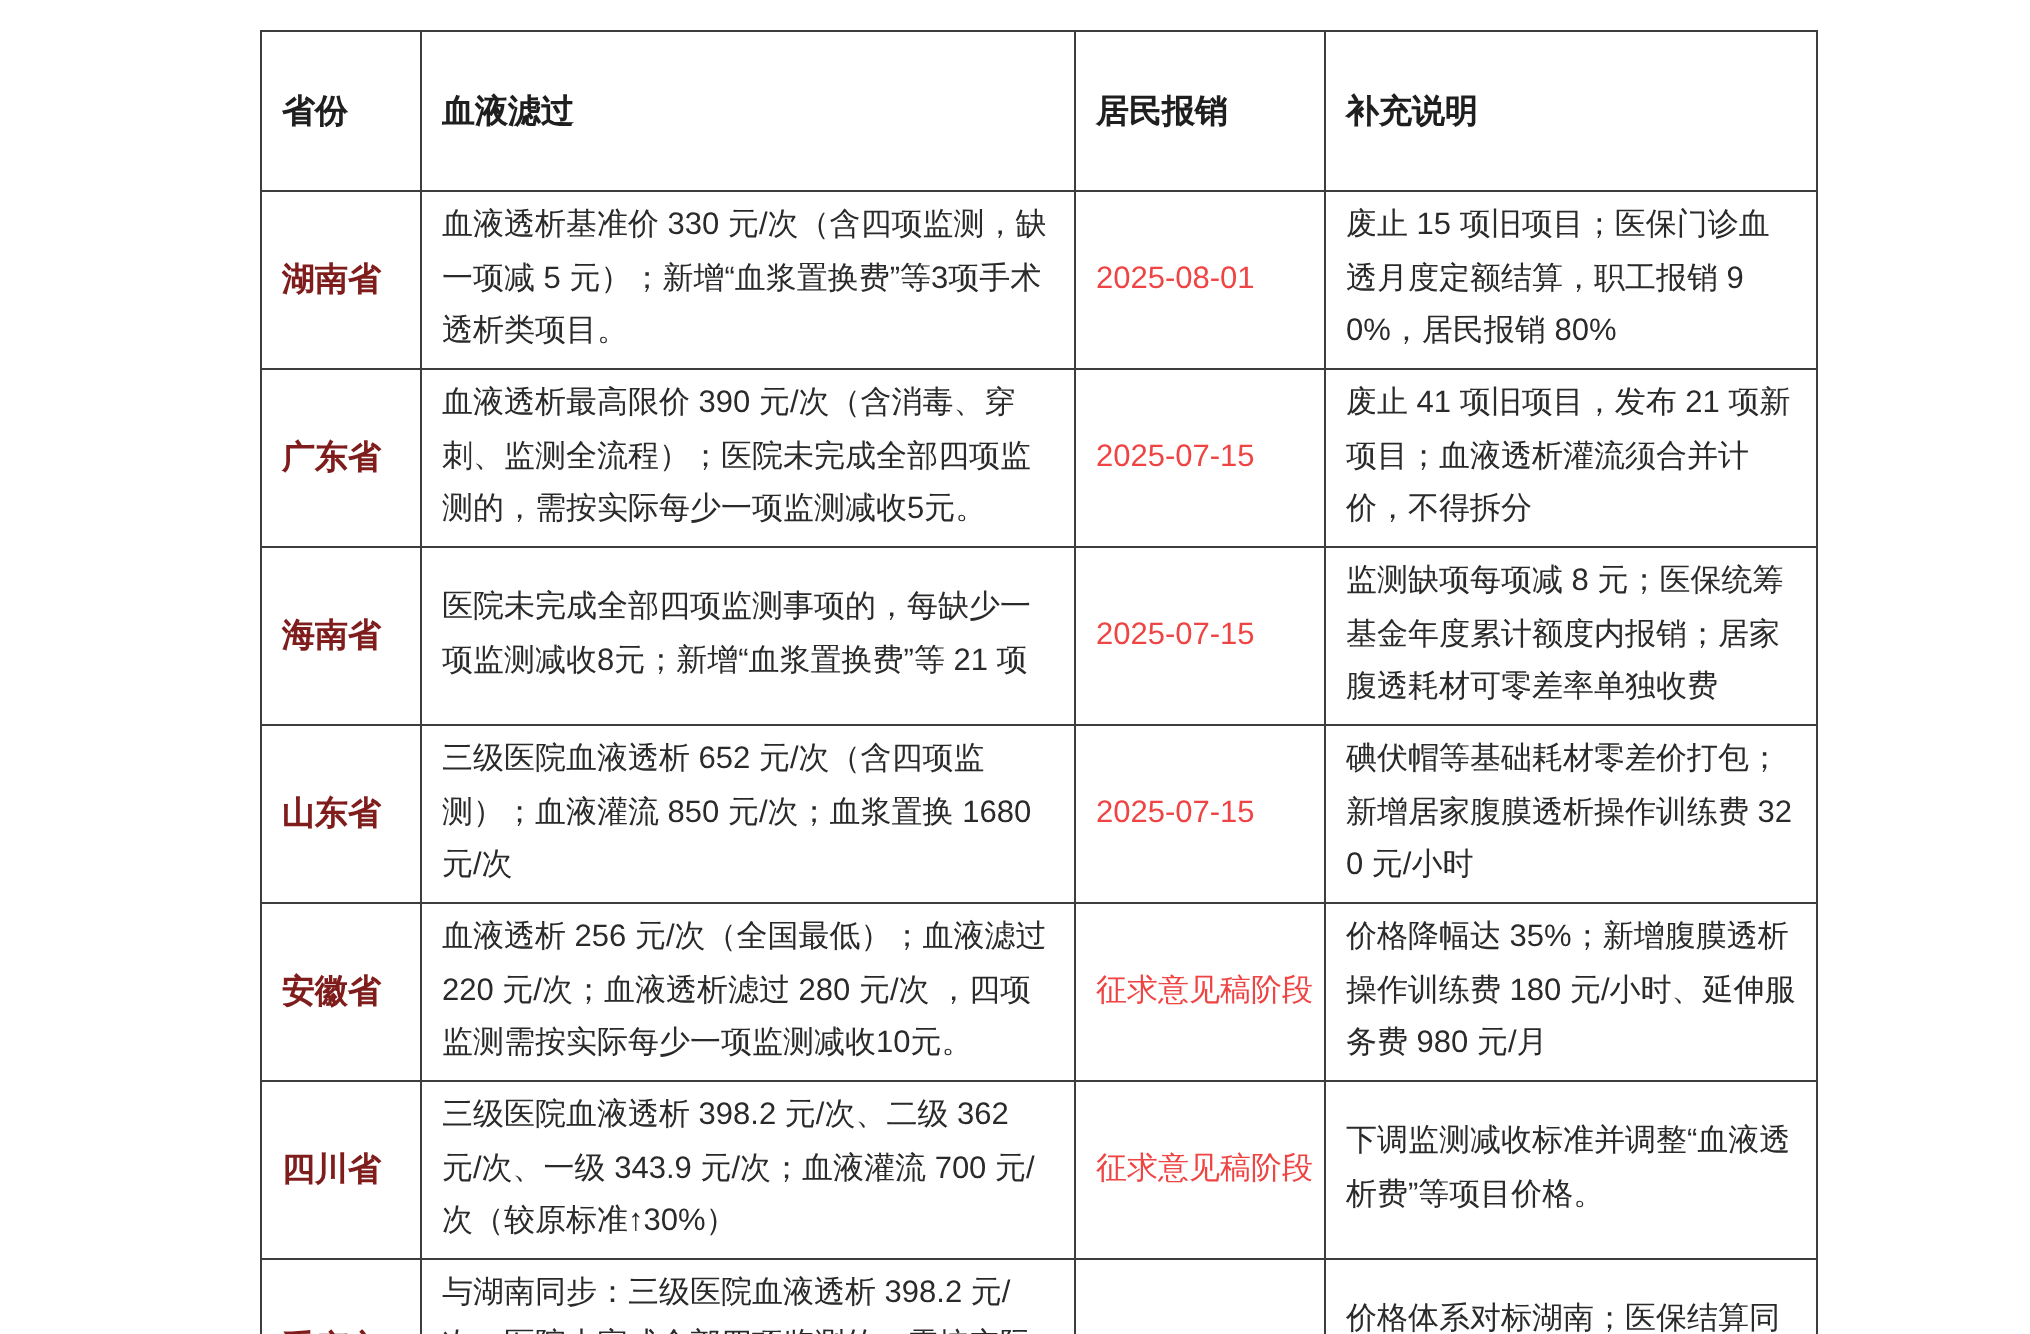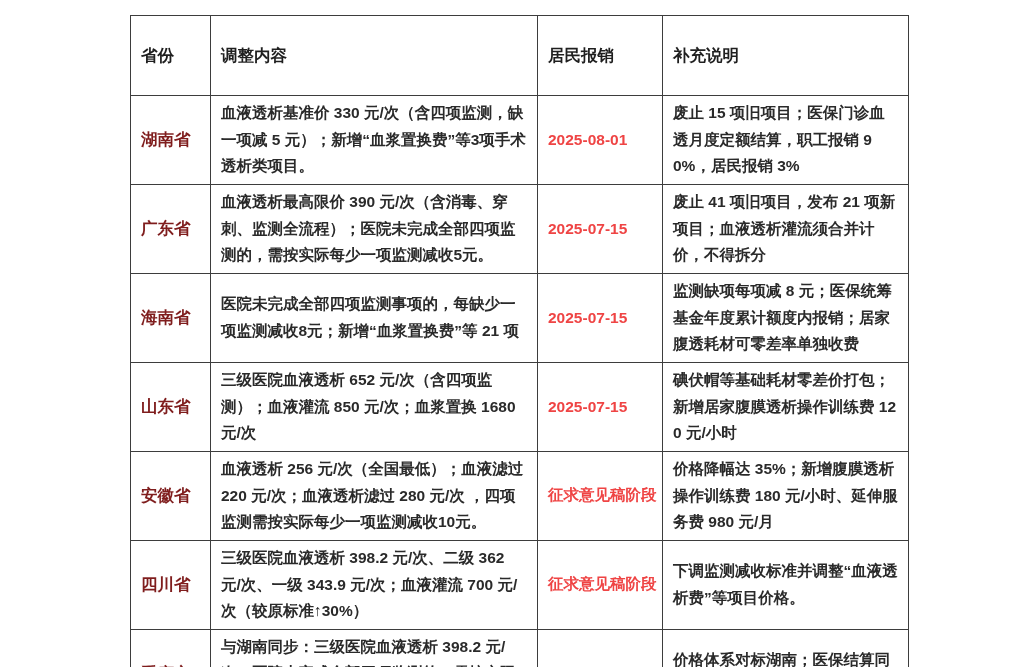--- a/index.html
+++ b/index.html
@@ -35,21 +35,20 @@
   table.price-table col.c-notes    { width: 246px; }
 
   table.price-table th,
   table.price-table td {
     border: 1.5px solid #3d3d3d;
     vertical-align: middle;
     text-align: left;
     box-sizing: border-box;
     padding: 4px 9px 4px 10px;
     word-break: break-all;
-    font-weight: bold;
   }
   tr.header-row { height: 80px; }
   tr.data-row   { height: 79px; }
 
   table.price-table th {
     font-size: 16.5px;
     font-weight: bold;
     color: #1f1f1f;
   }
   td.cell-province {
@@ -77,49 +76,49 @@
     <table class="price-table">
       <colgroup>
         <col class="c-province">
         <col class="c-content">
         <col class="c-time">
         <col class="c-notes">
       </colgroup>
       <thead>
         <tr class="header-row">
           <th>省份</th>
-          <th>调整内容</th>
+          <th>血液滤过</th>
           <th>居民报销</th>
           <th>补充说明</th>
         </tr>
       </thead>
       <tbody>
         <tr class="data-row">
           <td class="cell-province">湖南省</td>
           <td class="cell-content">血液透析基准价 330 元/次（含四项监测，缺一项减 5 元）；新增“血浆置换费”等3项手术透析类项目。</td>
           <td class="cell-time">2025-08-01</td>
-          <td class="cell-notes">废止 15 项旧项目；医保门诊血透月度定额结算，职工报销 90%，居民报销 3%</td>
+          <td class="cell-notes">废止 15 项旧项目；医保门诊血透月度定额结算，职工报销 90%，居民报销 80%</td>
         </tr>
         <tr class="data-row">
           <td class="cell-province">广东省</td>
           <td class="cell-content">血液透析最高限价 390 元/次（含消毒、穿刺、监测全流程）；医院未完成全部四项监测的，需按实际每少一项监测减收5元。</td>
           <td class="cell-time">2025-07-15</td>
           <td class="cell-notes">废止 41 项旧项目，发布 21 项新项目；血液透析灌流须合并计价，不得拆分</td>
         </tr>
         <tr class="data-row">
           <td class="cell-province">海南省</td>
           <td class="cell-content">医院未完成全部四项监测事项的，每缺少一项监测减收8元；新增“血浆置换费”等 21 项</td>
           <td class="cell-time">2025-07-15</td>
           <td class="cell-notes">监测缺项每项减 8 元；医保统筹基金年度累计额度内报销；居家腹透耗材可零差率单独收费</td>
         </tr>
         <tr class="data-row">
           <td class="cell-province">山东省</td>
           <td class="cell-content">三级医院血液透析 652 元/次（含四项监测）；血液灌流 850 元/次；血浆置换 1680 元/次</td>
           <td class="cell-time">2025-07-15</td>
-          <td class="cell-notes">碘伏帽等基础耗材零差价打包；新增居家腹膜透析操作训练费 120 元/小时</td>
+          <td class="cell-notes">碘伏帽等基础耗材零差价打包；新增居家腹膜透析操作训练费 320 元/小时</td>
         </tr>
         <tr class="data-row">
           <td class="cell-province">安徽省</td>
           <td class="cell-content">血液透析 256 元/次（全国最低）；血液滤过 220 元/次；血液透析滤过 280 元/次 ，四项监测需按实际每少一项监测减收10元。</td>
           <td class="cell-time">征求意见稿阶段</td>
           <td class="cell-notes">价格降幅达 35%；新增腹膜透析操作训练费 180 元/小时、延伸服务费 980 元/月</td>
         </tr>
         <tr class="data-row">
           <td class="cell-province">四川省</td>
           <td class="cell-content">三级医院血液透析 398.2 元/次、二级 362 元/次、一级 343.9 元/次；血液灌流 700 元/次（较原标准↑30%）</td>

